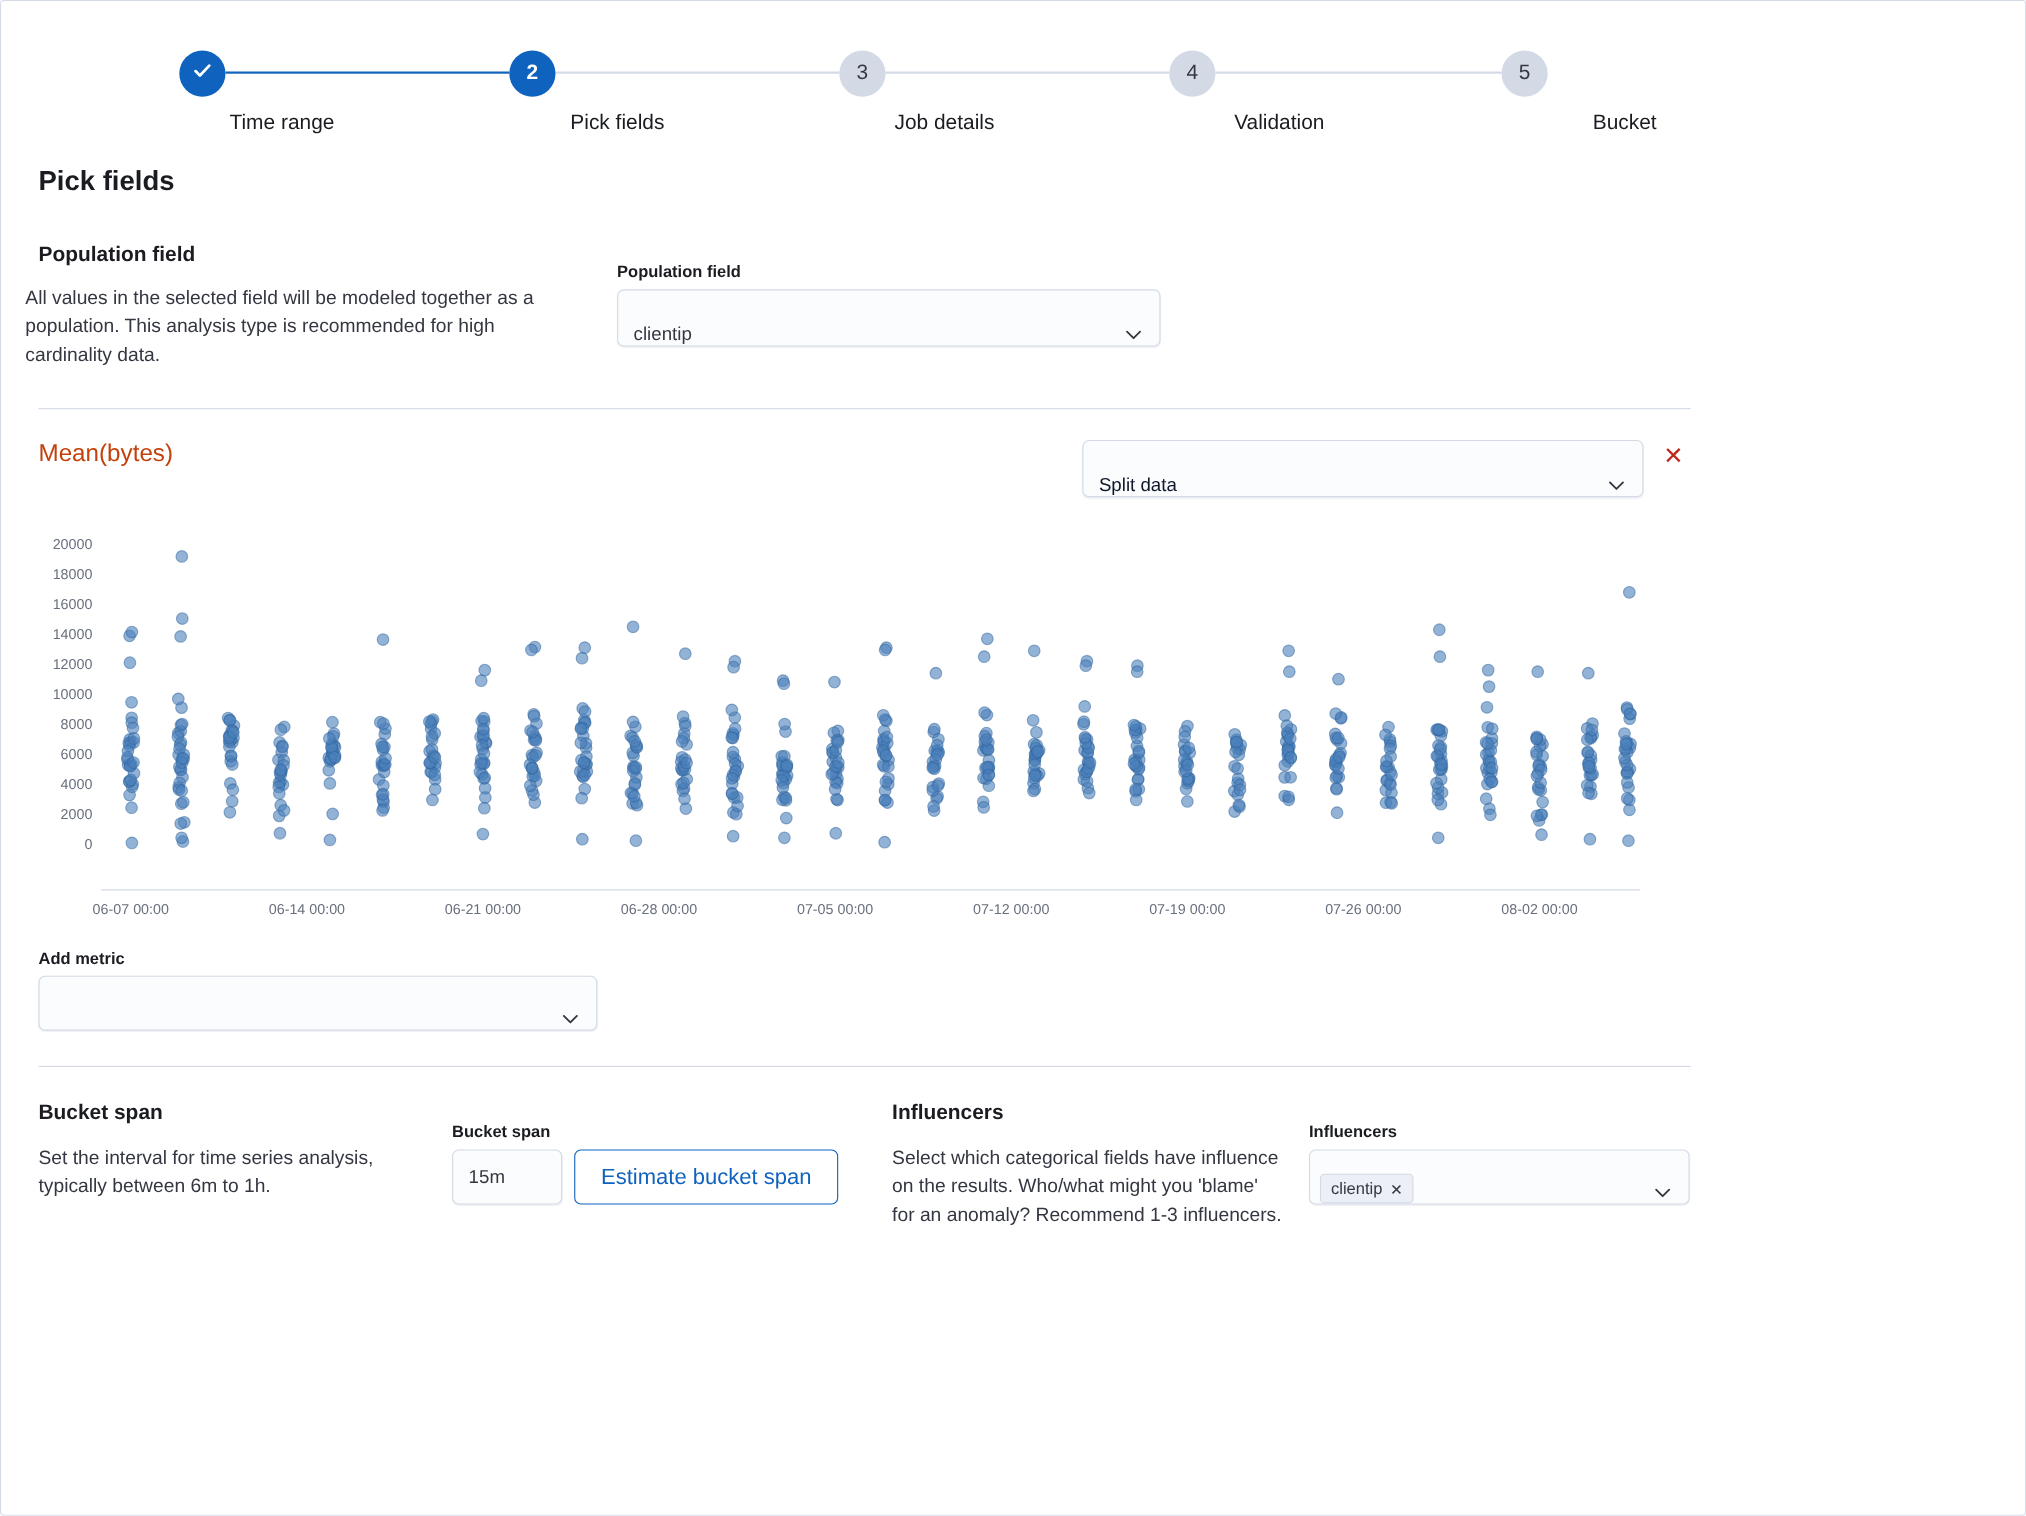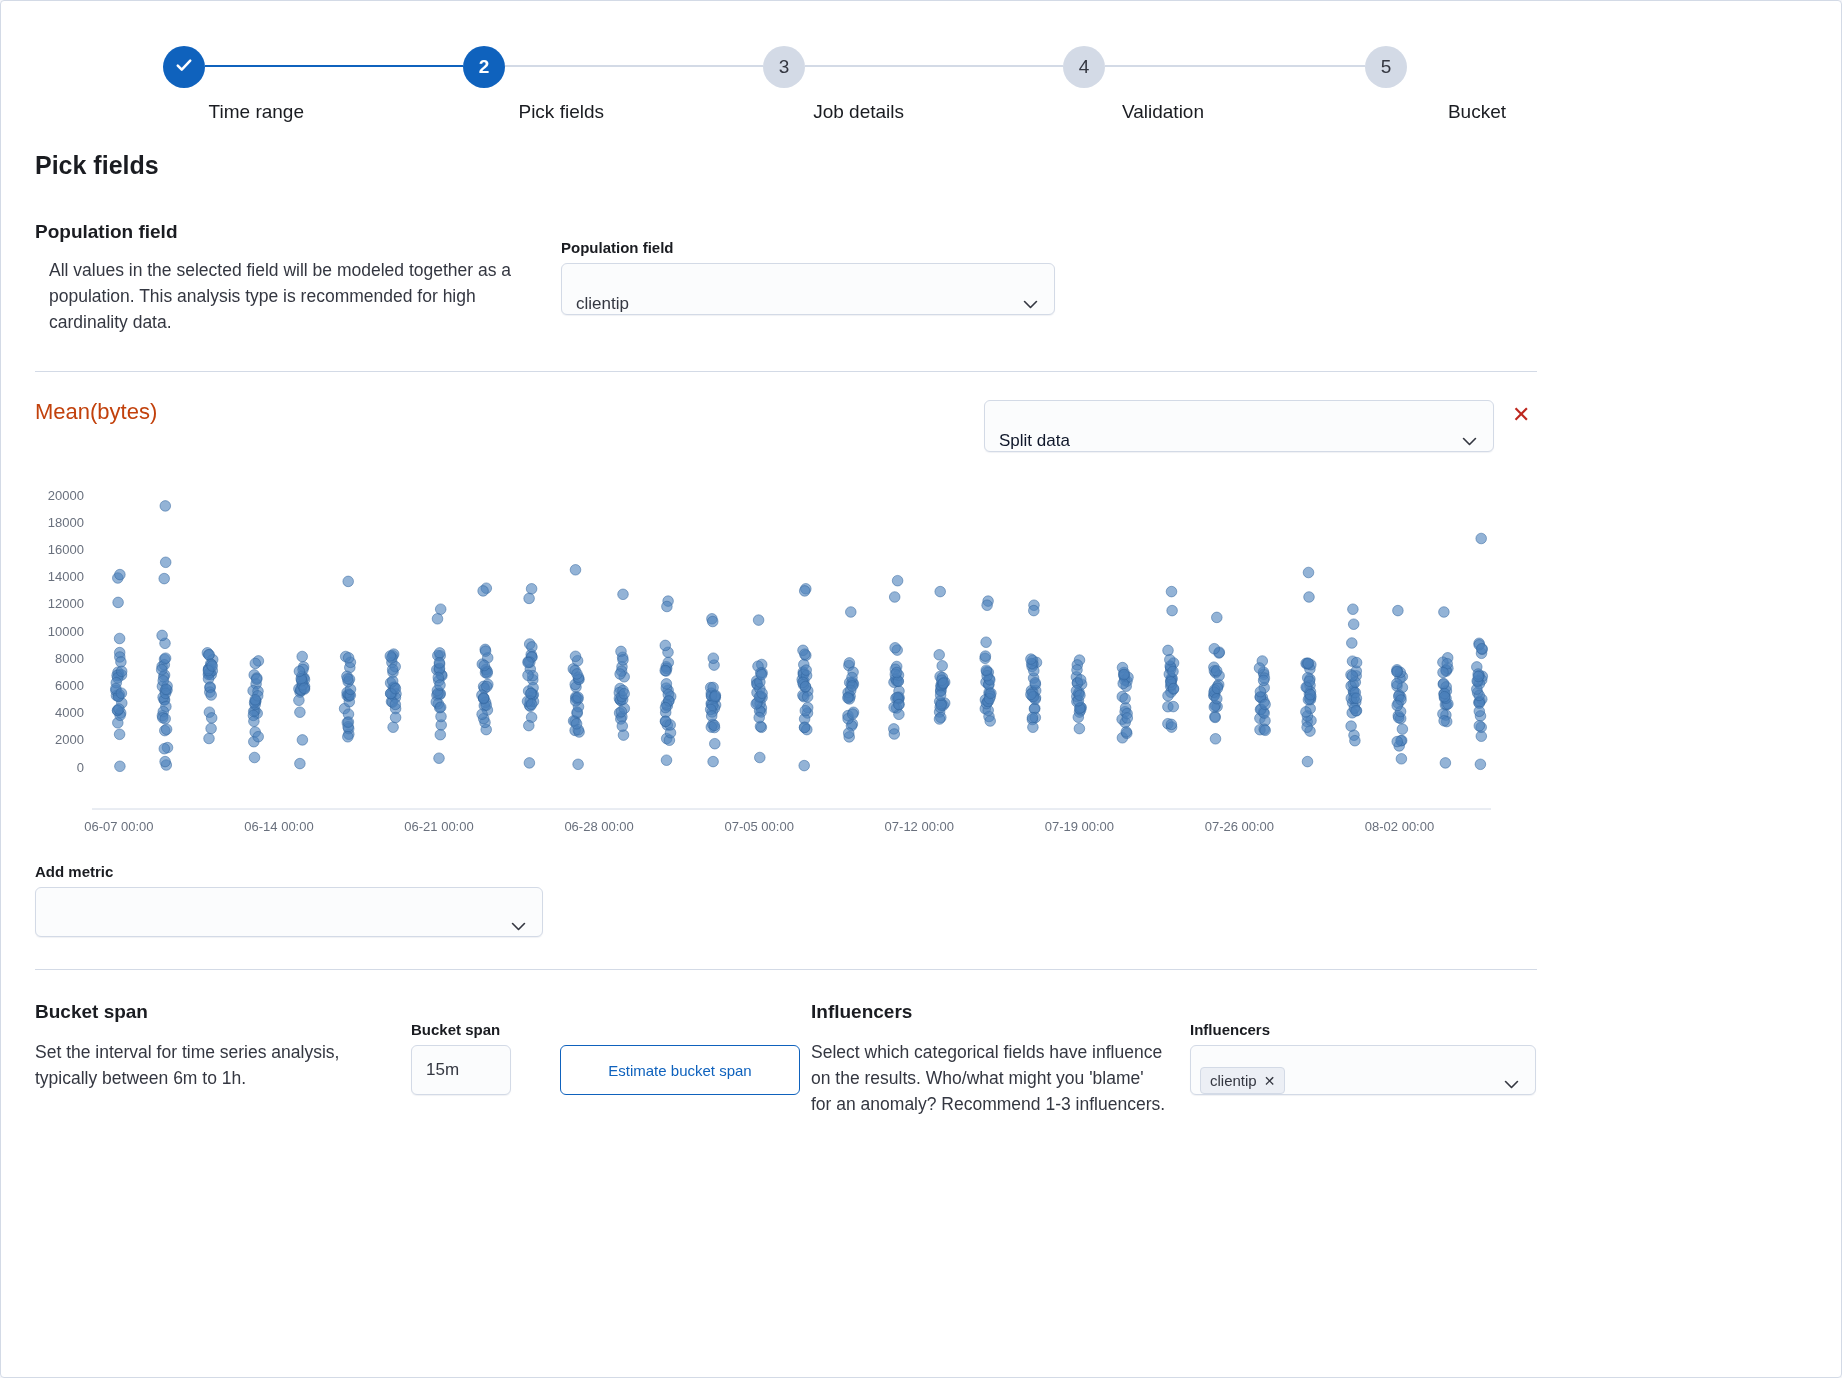--- a/index.html
+++ b/index.html
@@ -40,24 +40,23 @@
   .control .placeholder { color: #0f172a; }
   .chevron { flex: 0 0 auto; margin-left: 8px; display: flex; }
   input.text-input {
     position: absolute; background: #fbfcfd; border: 1px solid #d3dae6;
     border-radius: 6px; box-shadow: 0 1px 1px rgba(152,162,179,0.15);
     padding: 0 14px; font-size: 17px; color: #343741;
     font-family: "Liberation Sans", sans-serif;
   }
   .btn-outline {
     position: absolute; background: #ffffff; border: 1px solid #0f62bd;
-    border-radius: 6px; color: #0f62bd; font-size: 15px; font-weight: 500;
+    border-radius: 6px; color: #0f62bd; font-size: 20px; font-weight: 500;
     display: flex; align-items: center; justify-content: center; cursor: pointer;
     font-family: "Liberation Sans", sans-serif;
-    margin-left: 38px;
   }
   .close-x {
     position: absolute; color: #bd271e; font-size: 22px; line-height: 22px;
     cursor: pointer; font-weight: 400;
   }
   .pill {
     display: inline-flex; align-items: center; gap: 7px;
     background: #eceff5; border: 1px solid #d3dae6; border-radius: 4px;
     padding: 4px 9px; font-size: 15px; color: #343741;
   }
@@ -102,21 +101,21 @@
 
     <div class="step-circle future" style="left:1385px;">
         <span>5</span>
       </div>
     <div class="step-label" style="left:1385px;">Bucket</div>
   </div>
 
   <div class="h1" style="left:34px; top:150px;">Pick fields</div>
 
   <div class="h2" style="left:34px; top:220px;">Population field</div>
-  <div class="para" style="left:48px; top:256px; width:505px;">All values in the selected field will be modeled together as a population. This analysis type is recommended for high cardinality data.</div>
+  <div class="para" style="left:22px; top:256px; width:505px;">All values in the selected field will be modeled together as a population. This analysis type is recommended for high cardinality data.</div>
 
   <div class="field-label" style="left:560px; top:238px;">Population field</div>
   <div class="control" style="left:560px; top:262px; width:494px; height:52px;">
     <span class="grow">clientip</span>
     <span class="chevron">
       <svg width="19" height="19" viewBox="0 0 16 16">
           <path d="M3 5.5l5 5 5-5" fill="none" stroke="#343741" stroke-width="1.4" stroke-linecap="round" stroke-linejoin="round"></path>
         </svg>
     </span>
   </div>

